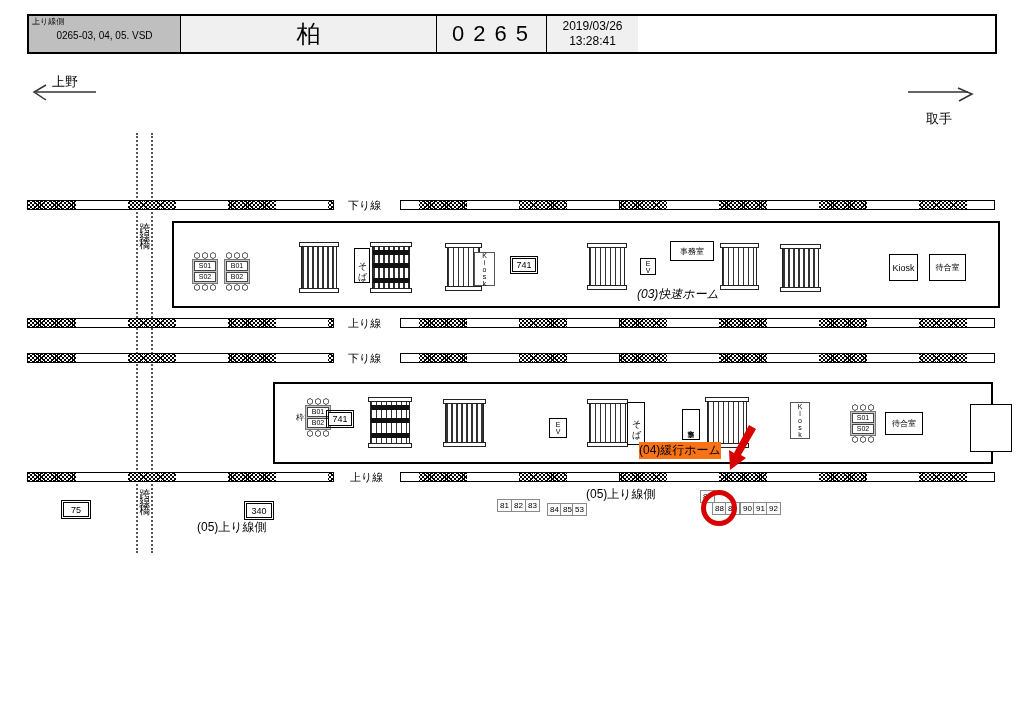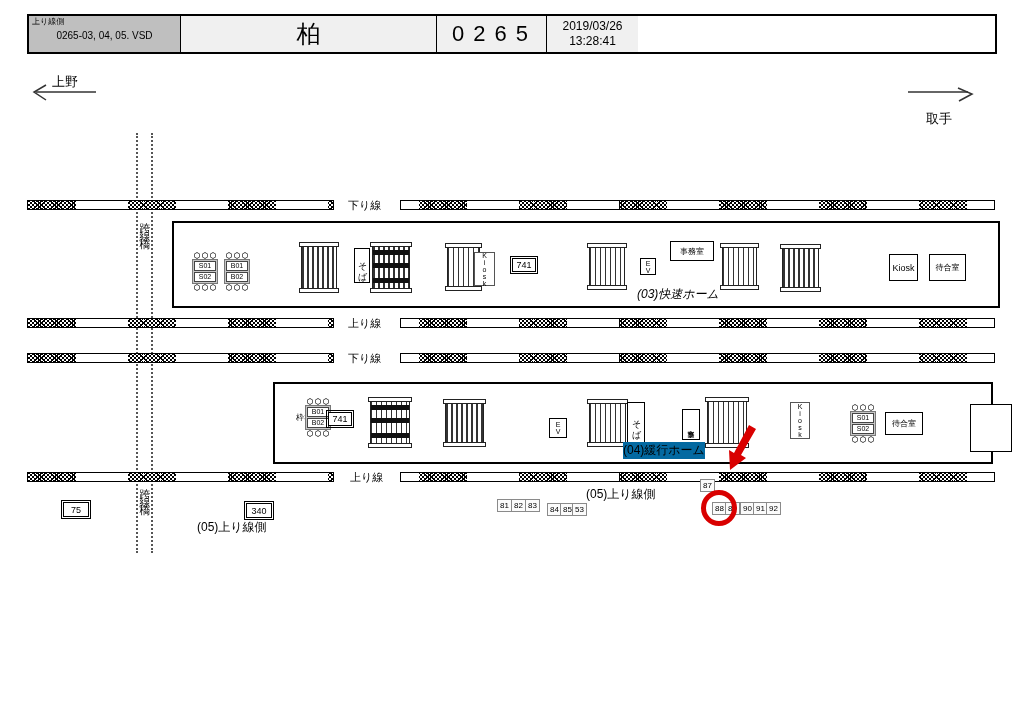--- a/index.html
+++ b/index.html
@@ -171,21 +171,21 @@
       <div class="dots"></div>
     </div>
     <div class="bx dbl" style="left:53px;top:28px;width:24px;height:14px;z-index:2;">741</div>
     <div class="stairs esc" style="left:95px;top:17px;width:38px;height:41px;"></div>
     <div class="stairs" style="left:170px;top:19px;width:37px;height:38px;"></div>
     <div class="bx vbx" style="left:274px;top:34px;width:18px;height:20px;font-size:7px;">EV</div>
     <div class="stairs" style="left:314px;top:19px;width:35px;height:38px;"></div>
     <div class="bx vbx" style="left:352px;top:18px;width:18px;height:43px;font-size:9px;">そば</div>
     <div class="bx vbx" style="left:407px;top:25px;width:18px;height:31px;font-size:7px;">事務室</div>
     <div class="stairs" style="left:432px;top:17px;width:38px;height:41px;"></div>
-    <div class="plabel" style="left:348px;top:58px;background:#0369a1;z-index:3;">(04)緩行ホーム</div>
+    <div class="plabel" style="left:364px;top:58px;background:#f97316;z-index:3;">(04)緩行ホーム</div>
     <div class="bx vbx" style="left:515px;top:18px;width:20px;height:37px;font-size:7px;border-color:#555;">Kiosk</div>
     <div class="sstack" style="left:575px;top:20px;">
       <div class="dots"></div>
       <div class="sbody">
         <div class="tag">S01</div>
         <div class="tag">S02</div>
       </div>
       <div class="dots"></div>
     </div>
     <div class="bx" style="left:610px;top:28px;width:38px;height:23px;">待合室</div>
@@ -198,21 +198,21 @@
   <div class="a05" style="left:586px;top:486px;">(05)上り線側</div>
 
   <div class="chip" style="left:497px;top:499px;">81</div>
   <div class="chip" style="left:511px;top:499px;">82</div>
   <div class="chip" style="left:525px;top:499px;">83</div>
 
   <div class="chip" style="left:547px;top:503px;">84</div>
   <div class="chip" style="left:560px;top:503px;">85</div>
   <div class="chip" style="left:572px;top:503px;">53</div>
 
-  <div class="chip" style="left:700px;top:479px;">87</div>
+  <div class="chip" style="left:700px;top:490px;">87</div>
   <div class="chip" style="left:712px;top:502px;">88</div>
   <div class="chip" style="left:725px;top:502px;">89</div>
   <div class="chip" style="left:740px;top:502px;">90</div>
   <div class="chip" style="left:753px;top:502px;">91</div>
   <div class="chip" style="left:766px;top:502px;">92</div>
 
   <div id="hicircle"></div>
   <svg class="abs" style="left:722px;top:424px;z-index:5;" width="40" height="50">
     <polygon points="27,1 34,5 19,31 24,34 8,46 7,26 12,29" fill="#d90000"></polygon>
   </svg>

